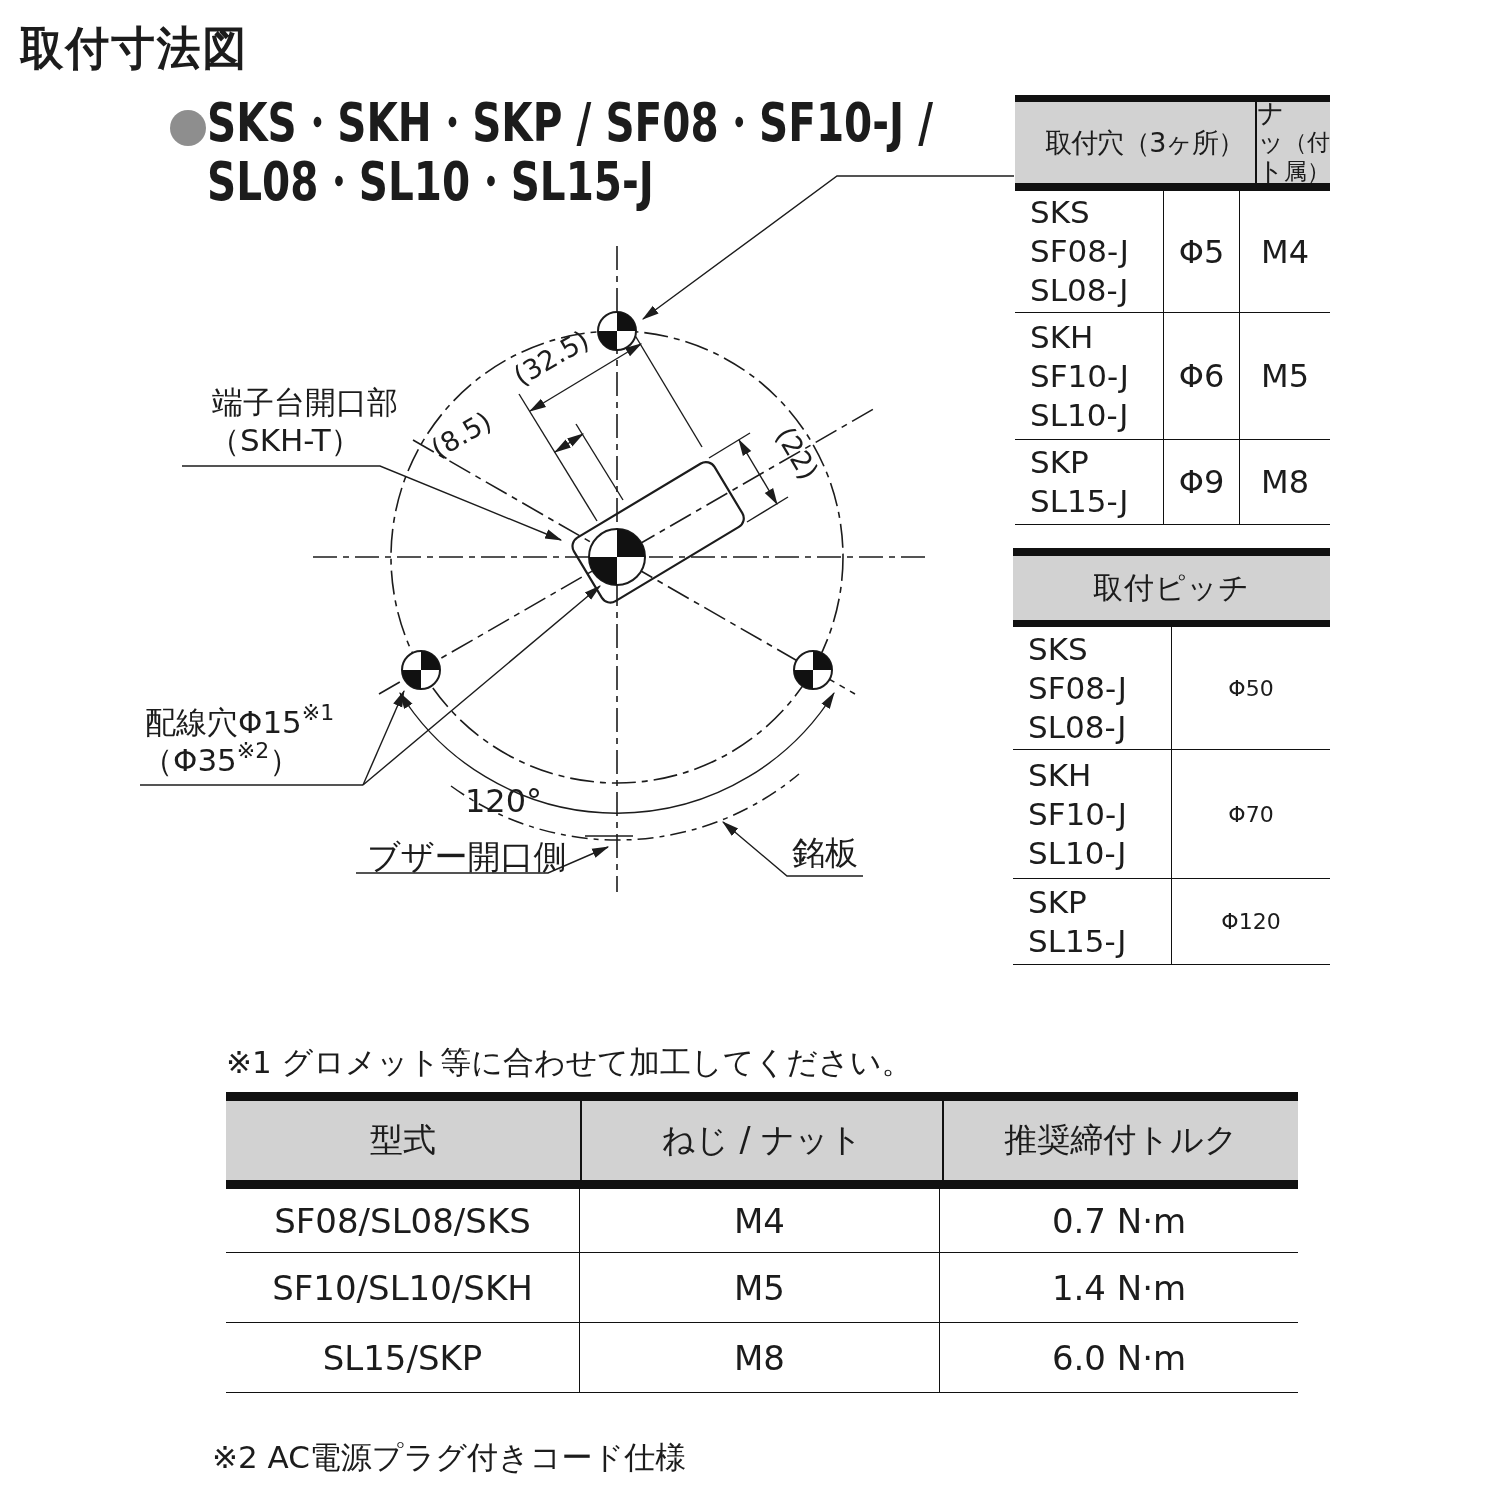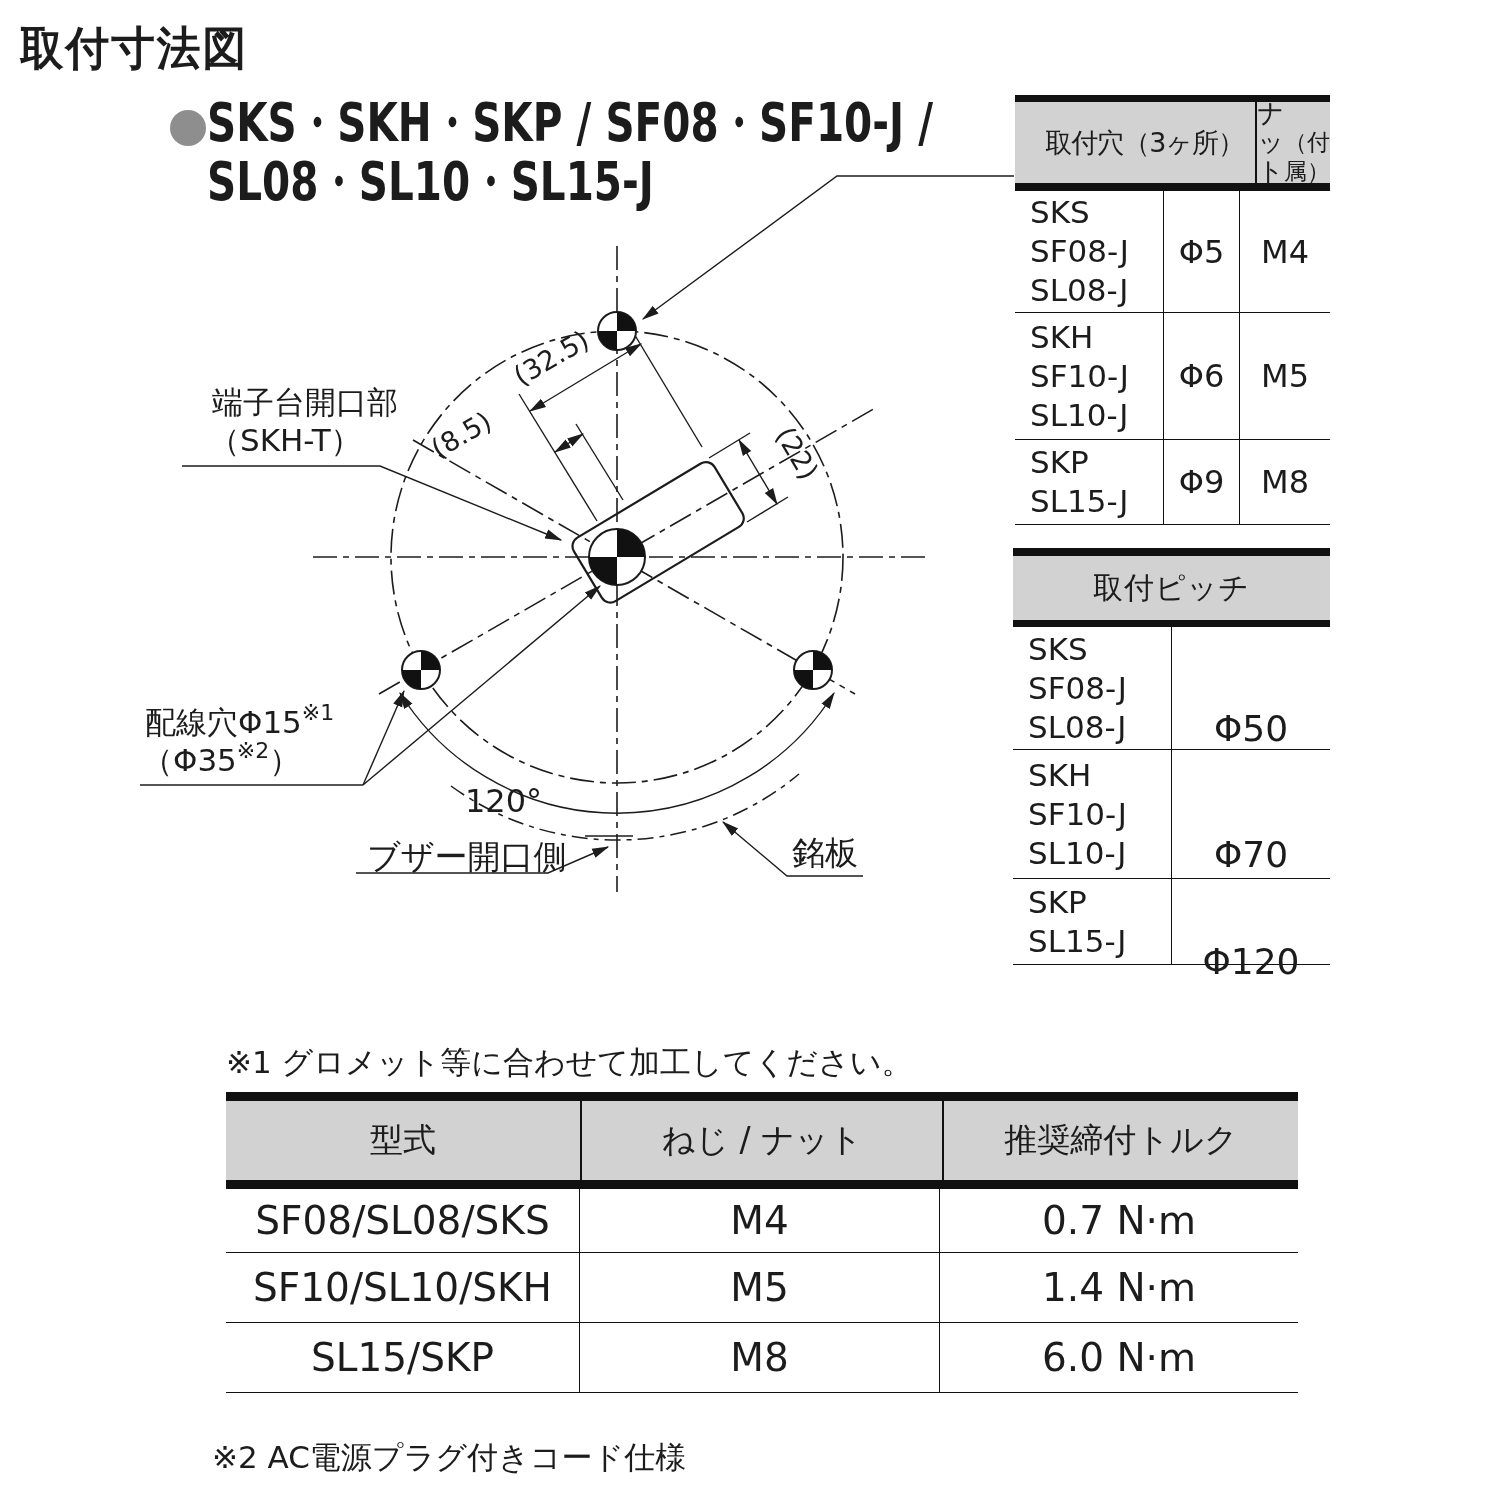--- a/index.html
+++ b/index.html
@@ -26,21 +26,21 @@
   .q{fill:#111;stroke:none;}
   .svgtxt{fill:#1c1c1c;font-family:"DejaVu Sans","Liberation Sans",sans-serif;}
 
   
   .tbl{position:absolute;background:#fff;}
   .bar{background:#111;width:100%;}
   .hdr{background:#d2d2d2;display:flex;align-items:center;}
   .hcell{display:flex;flex-direction:row;align-items:center;justify-content:center;height:100%;}
   .vline-r{border-right:2px solid #111;}
   .vline-r-thin{border-right:1.6px solid #111;}
-  .row{display:flex;align-items:flex-start;}
+  .row{display:flex;align-items:flex-end;}
   .row + .row{border-top:1.6px solid #111;}
   .rows-wrap{border-bottom:1.6px solid #111;}
   .models{display:flex;flex-direction:column;justify-content:center;height:100%;
           padding-left:15px;box-sizing:border-box;font-size:31px;line-height:39px;}
   .cellc{display:flex;align-items:center;justify-content:center;height:100%;box-sizing:border-box;}
 
   
   .t1{left:1015px;top:95px;width:315px;}
   .t1 .hdr{height:81px;}
   .t1 .h1{width:225px;font-size:27px;letter-spacing:-1px;padding-left:19px;}
@@ -48,29 +48,29 @@
   .t1 .h2 .sub{font-size:23px;margin-top:28px;}
   .t1 .c-m{width:149px;}
   .t1 .c-hole{width:76px;font-size:32px;}
   .t1 .c-nut{flex:1;font-size:32px;}
   .t1 .r1{height:121px;} .t1 .r2{height:126px;} .t1 .r3{height:84px;}
 
   
   .t2{left:1013px;top:548px;width:317px;}
   .t2 .hdr{height:64px;justify-content:center;font-size:30px;letter-spacing:1px;}
   .t2 .c-m{width:159px;}
-  .t2 .c-pitch{flex:1;font-size:36px;margin-top:40px;}
+  .t2 .c-pitch{flex:1;font-size:22px;margin-top:40px;}
   .t2 .r1{height:122px;} .t2 .r2{height:128px;} .t2 .r3{height:85px;}
 
   
   .t3{left:226px;top:1092px;width:1072px;}
   .t3 .hdr{height:79px;font-size:33px;}
   .t3 .hc1{width:354px;} .t3 .hc2{width:360px;} .t3 .hc3{flex:1;}
   .t3 .c1{width:354px;} .t3 .c2{width:360px;} .t3 .c3{flex:1;}
-  .t3 .row{font-size:39px;}
+  .t3 .row{font-size:34px;}
   .t3 .r1{height:63px;} .t3 .r2{height:69px;} .t3 .r3{height:69px;}
   .t3 .hcell{flex-direction:row;}
 
   .note{font-size:31px;white-space:nowrap;}
   .note1{left:226px;top:1042px;}
   .note2{left:212px;top:1437px;}
 </style>
 </head>
 <body>
 

